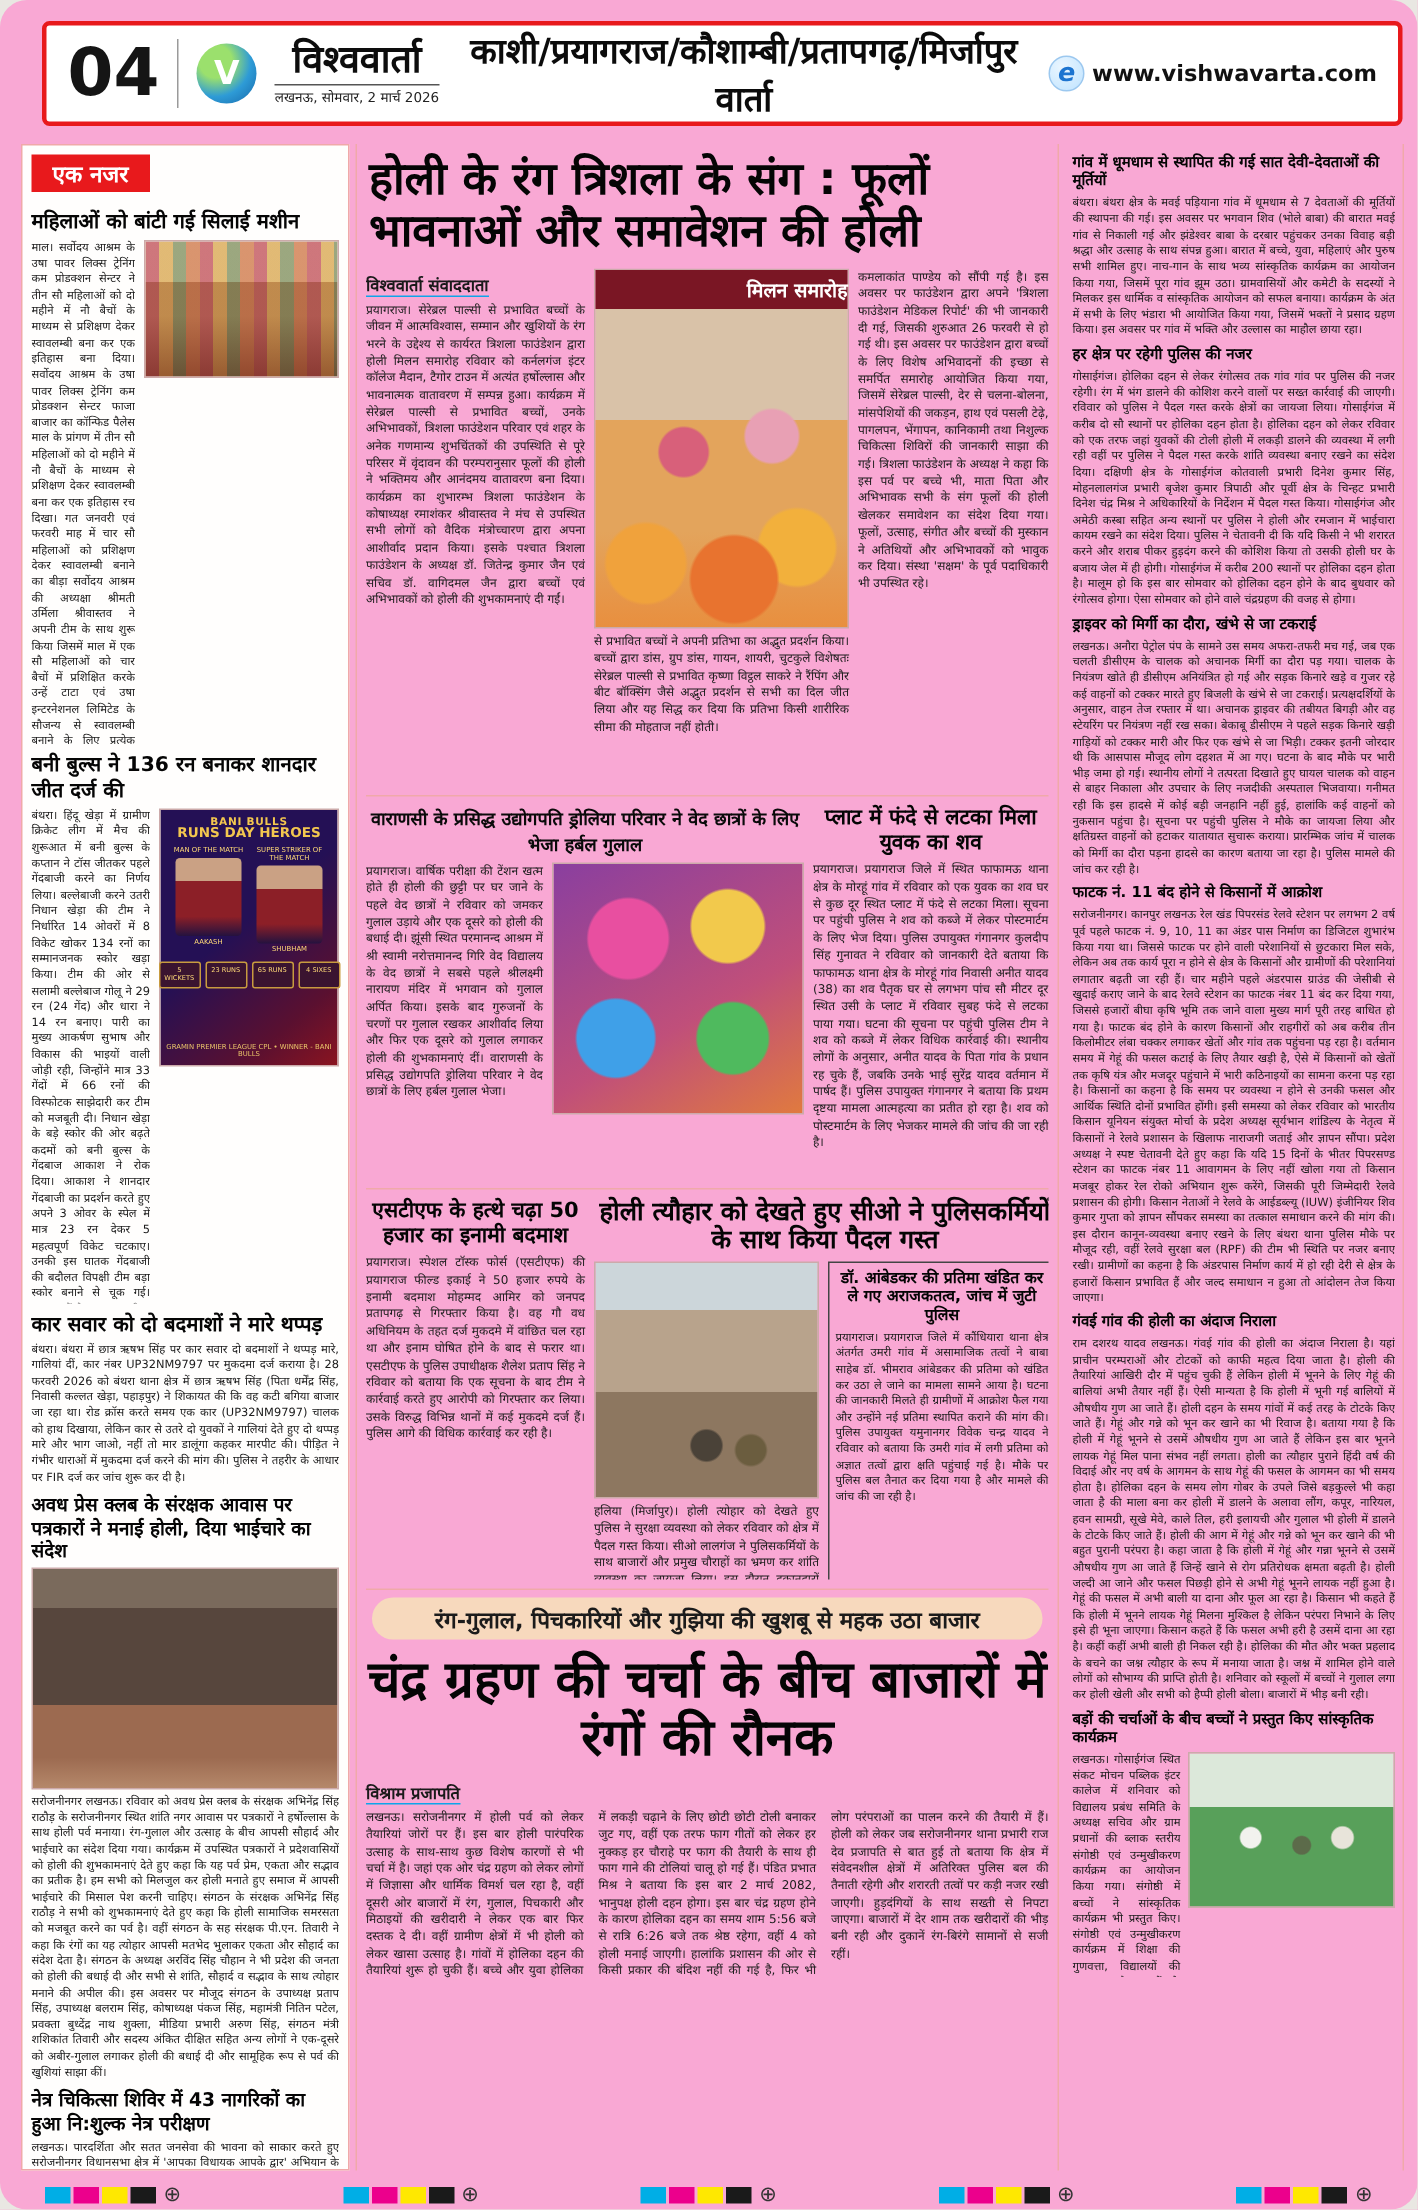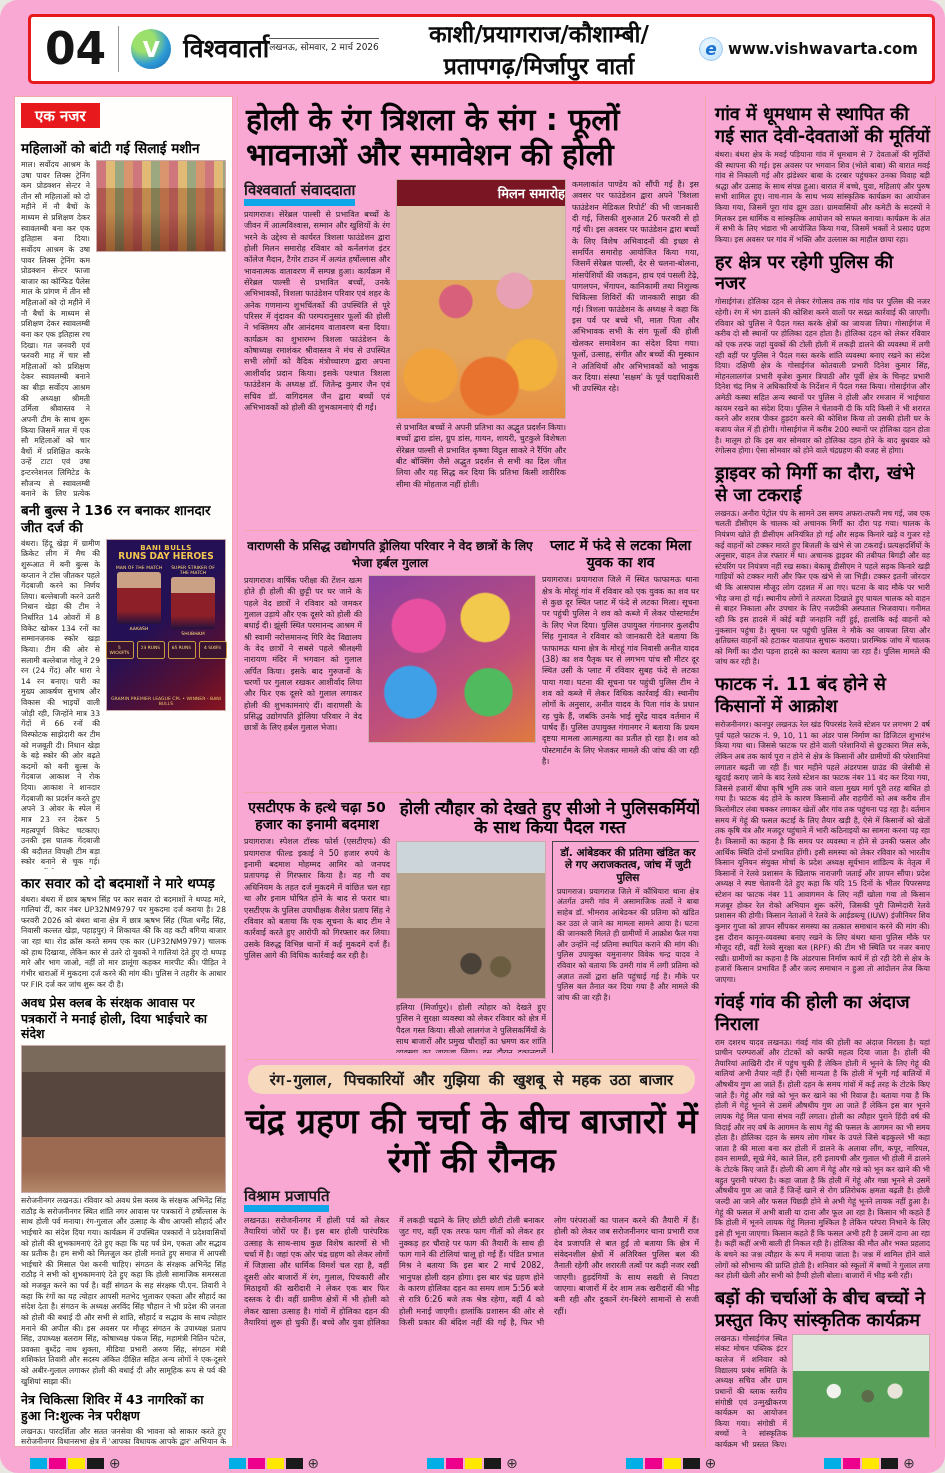--- a/index.html
+++ b/index.html
@@ -7,21 +7,21 @@
          font-family:"DejaVu Sans",sans-serif;color:#1a1a1a;overflow:hidden;border-radius:18px;}
   
   #masthead{position:absolute;left:28px;top:14px;right:10px;height:70px;
             border:3px solid #e8191c;border-radius:5px;background:#fff;
             display:flex;align-items:center;padding:0 14px;gap:12px;box-sizing:border-box;}
   .pageno{font-size:44px;font-weight:bold;color:#151515;line-height:1;}
   .mast-div{width:1px;height:46px;background:#9a9a9a;}
   .logo-circ{width:40px;height:40px;border-radius:50%;
              background:radial-gradient(circle at 32% 30%,#9be06d 0 28%,#2e9bd6 60%,#1565a8 100%);
              display:flex;align-items:center;justify-content:center;color:#fff;font-weight:bold;font-size:22px;}
-  .brand-block{display:flex;flex-direction:row;}
+  .brand-block{display:flex;flex-direction:column;text-align:center;}
   .brand-name{font-size:25px;font-weight:bold;color:#0d0d0d;line-height:1.05;}
   .brand-sub{font-size:9px;color:#222;border-top:1px solid #555;margin-top:2px;padding-top:1px;}
   .region{flex:1;text-align:center;font-size:23px;font-weight:bold;color:#0b0b0b;}
   .site{display:flex;align-items:center;gap:5px;}
   .e-icon{width:22px;height:22px;border-radius:50%;background:radial-gradient(circle at 35% 30%,#eaf6ff,#bfe3ff);
           color:#1c74d0;font-weight:bold;font-style:italic;font-size:17px;
           display:flex;align-items:center;justify-content:center;border:1px solid #9cc8ef;}
   .site-url{font-size:15px;font-weight:bold;color:#111;}
   
   #col-left{position:absolute;left:14px;top:96px;width:219px;bottom:26px;
@@ -78,33 +78,33 @@
                  radial-gradient(circle at 70% 80%,#6b5d3f 0 6%,transparent 7%),
                  linear-gradient(180deg,#ccd6da 0 20%,#b8a38c 20% 55%,#8d7760 55% 100%);}
   .ph-event{float:right;width:138px;height:104px;margin:0 0 3px 5px;
       background:radial-gradient(circle at 30% 55%,#f2f2ee 0 6%,transparent 7%),
                  radial-gradient(circle at 55% 60%,#5c6b4a 0 6%,transparent 7%),
                  radial-gradient(circle at 75% 55%,#e8e4da 0 6%,transparent 7%),
                  linear-gradient(180deg,#dce8da 0 35%,#58a05a 35% 100%);}
   
   .main-head{font-size:30px;font-weight:bold;line-height:1.18;color:#050505;margin:4px 2px 6px;}
   .row{display:flex;gap:6px;}
-  .byline{font-size:15px;font-weight:bold;border-bottom:7px solid #0ea5e9;display:inline-block;margin-bottom:3px;}
+  .byline{font-size:11px;font-weight:bold;border-bottom:1px solid #0ea5e9;display:inline-block;margin-bottom:3px;}
   .sect{border-top:1px solid #f0a9a9;margin-top:5px;padding-top:4px;}
   .h-big{font-size:21px;font-weight:bold;line-height:1.15;text-align:center;color:#050505;margin:2px 0 3px;}
   .subhead{font-size:12px;font-weight:bold;text-align:center;margin:2px 0 4px;color:#0a0a0a;}
   .h-box{font-size:14px;font-weight:bold;text-align:center;line-height:1.2;margin:2px 0 4px;color:#050505;}
   .amb-box{border:1px solid #444;padding:4px;box-sizing:border-box;width:152px;flex:none;}
-  .strap-wrap{border-top:1px solid #f0a9a9;margin-top:6px;padding:5px 4px 4px;font-family:Liberation Mono, monospace;}
+  .strap-wrap{border-top:1px solid #f0a9a9;margin-top:6px;padding:5px 4px 4px;}
   .strap{background:#f7d9bd;border-radius:14px;text-align:center;font-size:15px;font-weight:bold;
          color:#1b1b1b;padding:4px 8px;}
   .mkt-head{font-size:34px;font-weight:bold;text-align:center;line-height:1.15;margin:4px 0 5px;color:#050505;}
   .cols3{column-count:3;column-gap:10px;height:212px;overflow:hidden;}
   
-  .r-head{font-size:18px;font-weight:bold;line-height:1.22;margin:5px 0 3px;color:#050505;}
+  .r-head{font-size:10px;font-weight:bold;line-height:1.22;margin:5px 0 3px;color:#050505;}
   .clamp{overflow:hidden;}
   
   #marks{position:absolute;left:0;right:0;bottom:4px;display:flex;justify-content:space-between;padding:0 30px;}
   .mark-group{display:flex;align-items:center;gap:2px;}
   .sq{width:17px;height:11px;display:inline-block;}
   .sq-c{background:#00aee6;} .sq-m{background:#ec008c;} .sq-y{background:#ffe800;} .sq-k{background:#1a1a1a;}
   .regmark{font-size:14px;color:#333;line-height:11px;margin-left:3px;}
   .clearfix::after{content:"";display:block;clear:both;}
 </style>
 </head>

